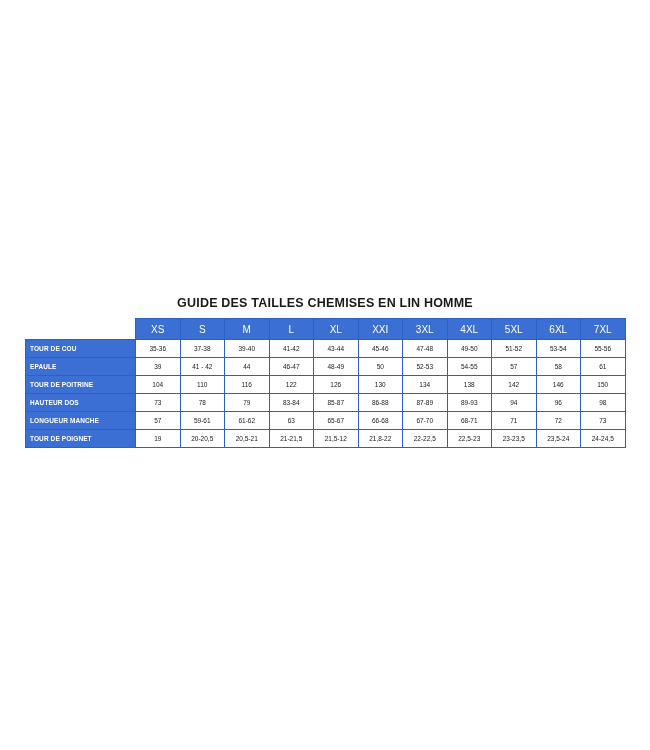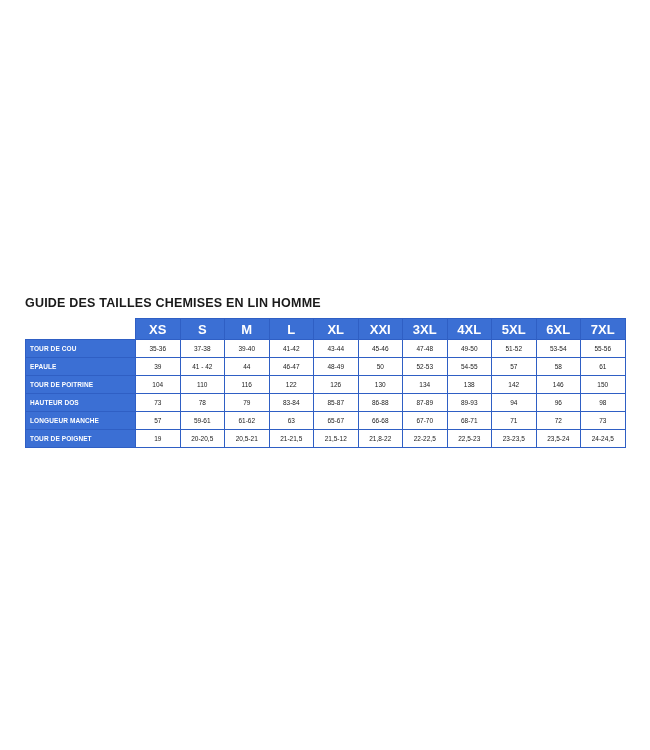--- a/index.html
+++ b/index.html
@@ -20,21 +20,21 @@
   }
 
   .chart-wrap {
     position: absolute;
     left: 25px;
     top: 290px;
     width: 600px;
   }
 
   .chart-title {
-    text-align: left;
+    text-align: center;
     font-size: 12.5px;
     font-weight: 700;
     color: #1a1a1a;
     letter-spacing: 0.2px;
     padding: 6px 0 8px 0;
   }
 
   table.size-table {
     border-collapse: collapse;
     width: 600px;
@@ -52,22 +52,22 @@
     color: #1a1a1a;
     font-weight: 400;
     overflow: hidden;
     white-space: nowrap;
   }
 
   
   table.size-table thead th {
     background: #3b6fd4;
     color: #ffffff;
-    font-weight: 700;
-    font-size: 13px;
+    font-weight: 400;
+    font-size: 10px;
     height: 20px;
   }
 
   table.size-table thead th.corner {
     background: #ffffff;
     border-top-color: #ffffff;
     border-left-color: #ffffff;
   }
 
   

